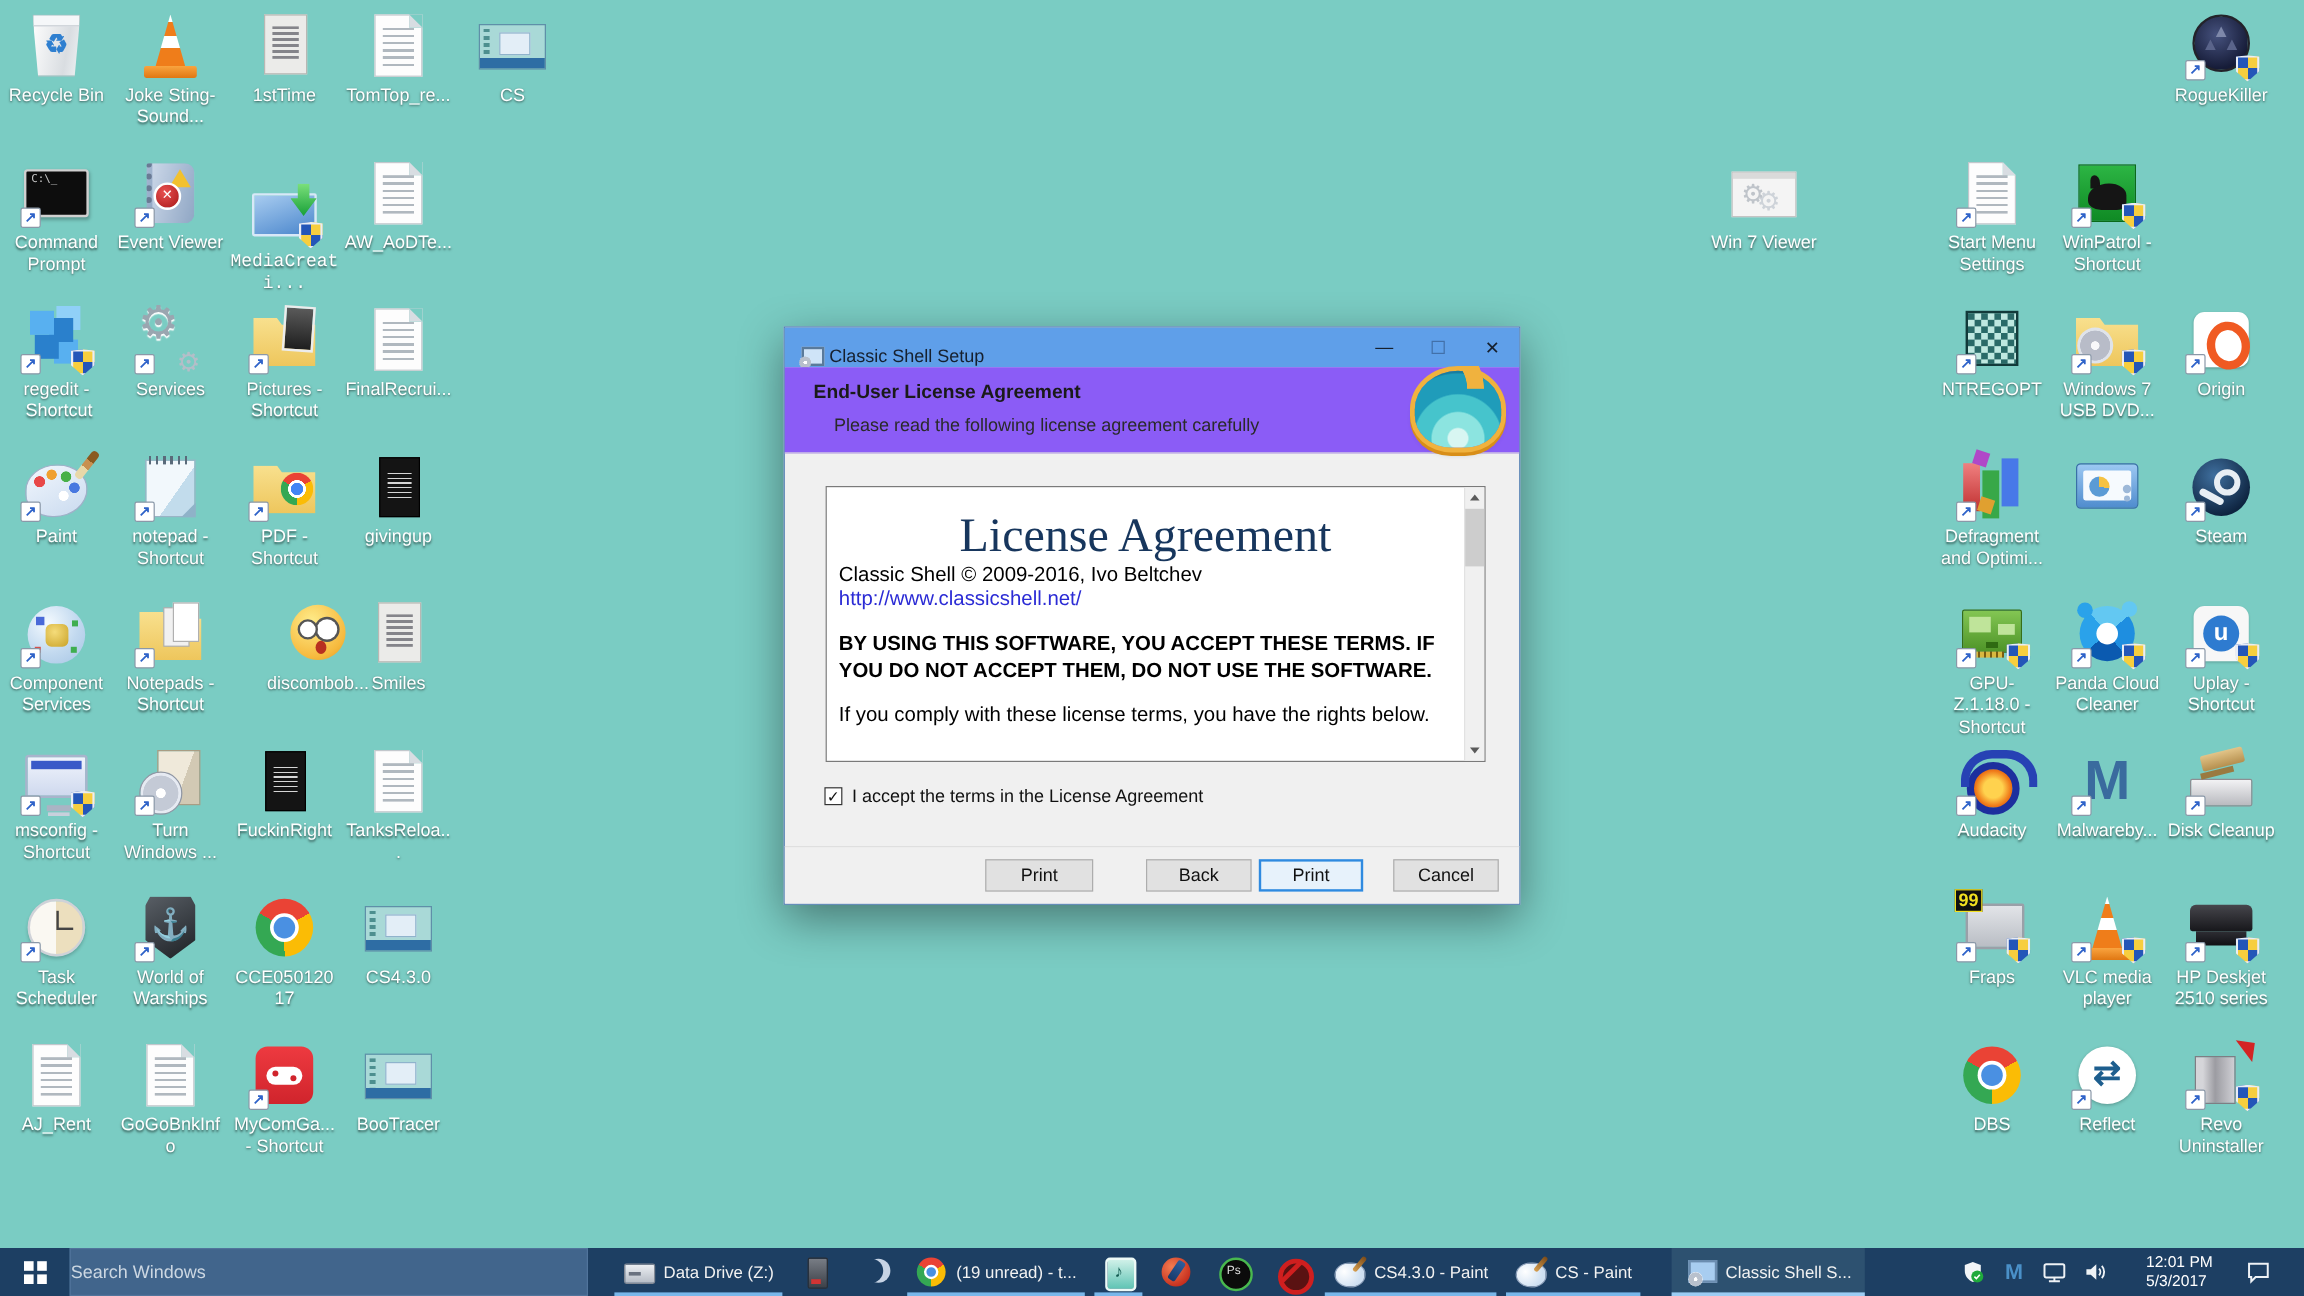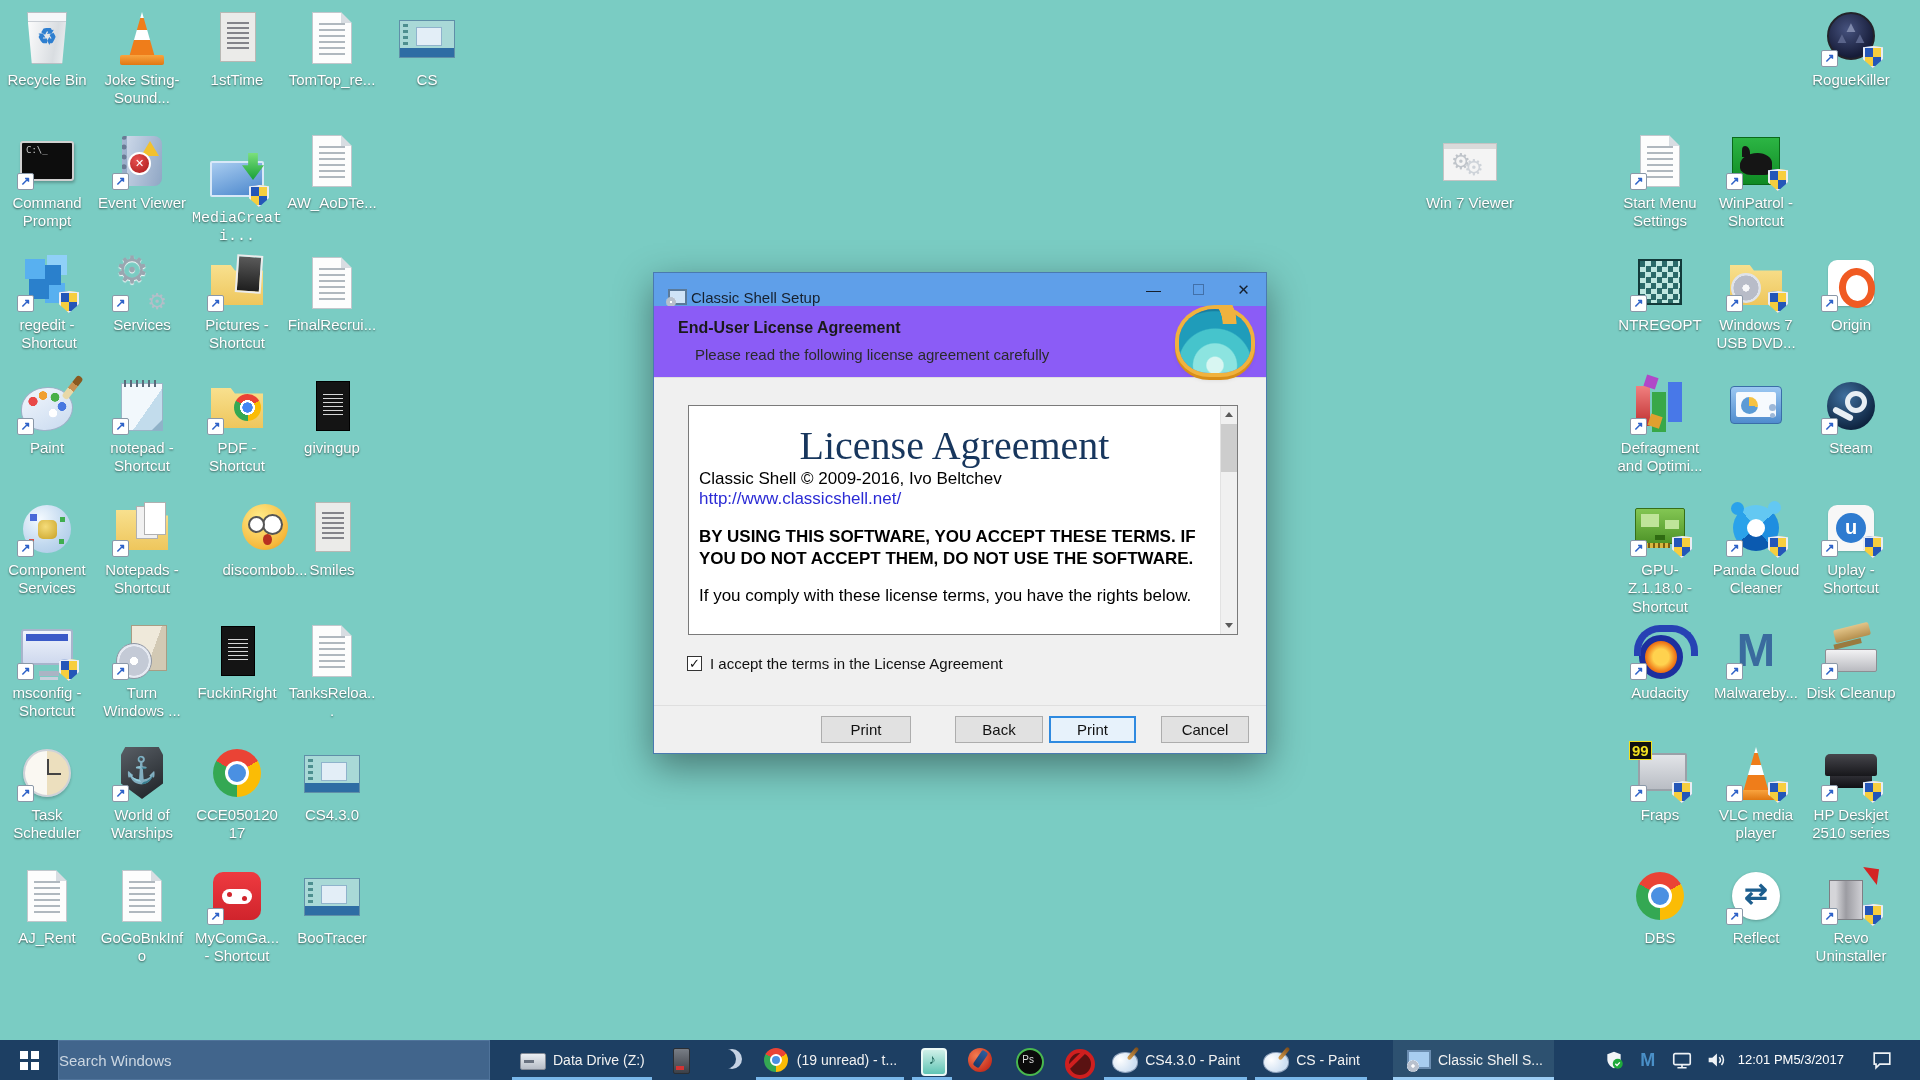--- a/index.html
+++ b/index.html
@@ -181,21 +181,21 @@
   .t-ps-badge::after{content:"Ps";left:0;right:0;top:7px;text-align:center;font-size:10px;color:#ddd}
   .t-blocked::before{left:2px;top:2px;width:22px;height:22px;border-radius:50%;border:4px solid #cf1f1f;background:#5a1212}
   .t-blocked::after{left:2px;top:11px;width:22px;height:4px;background:#cf1f1f;transform:rotate(-45deg)}
   .t-paint::before{left:1px;top:5px;width:24px;height:19px;border-radius:50% 46% 50% 52%;background:radial-gradient(circle at 30% 35%,#fff,#cfe0f2 70%);border:1px solid #8fa2bc}
   .t-paint::after{right:2px;top:-1px;width:4px;height:15px;background:linear-gradient(#7a4a18,#d8a050);transform:rotate(40deg);border-radius:2px}
   .t-installer::before{left:3px;top:3px;width:20px;height:15px;background:#a8cdf0;border:2px solid #6b8db0}
   .t-installer::after{left:3px;bottom:1px;width:12px;height:12px;border-radius:50%;background:radial-gradient(circle,#fff 0 18%,#b9c1cd 20% 65%,#e7ebf1 67%)}
   .tray{margin-left:auto;display:flex;align-items:center;gap:10px;padding-right:26px}
   .tray-ico{width:24px;height:24px;display:flex;align-items:center;justify-content:center}
   .mb-m{font-size:18px;font-weight:bold;color:#4a90c8;line-height:1}
-  .clock{display:flex;flex-direction:row;align-items:flex-start;justify-content:flex-start;font-size:13px;line-height:16px;margin-left:0}
+  .clock{display:flex;flex-direction:column;align-items:flex-start;justify-content:flex-start;font-size:13px;line-height:16px;margin-left:20px}
   .bubble{margin-left:16px}
 </style>
 </head>
 <body>
 
 <div id="desktop">
 
   <div id="desktop-icons">
       <div class="cell" style="left: 2px; top: 10px;">
         <div class="ic">

